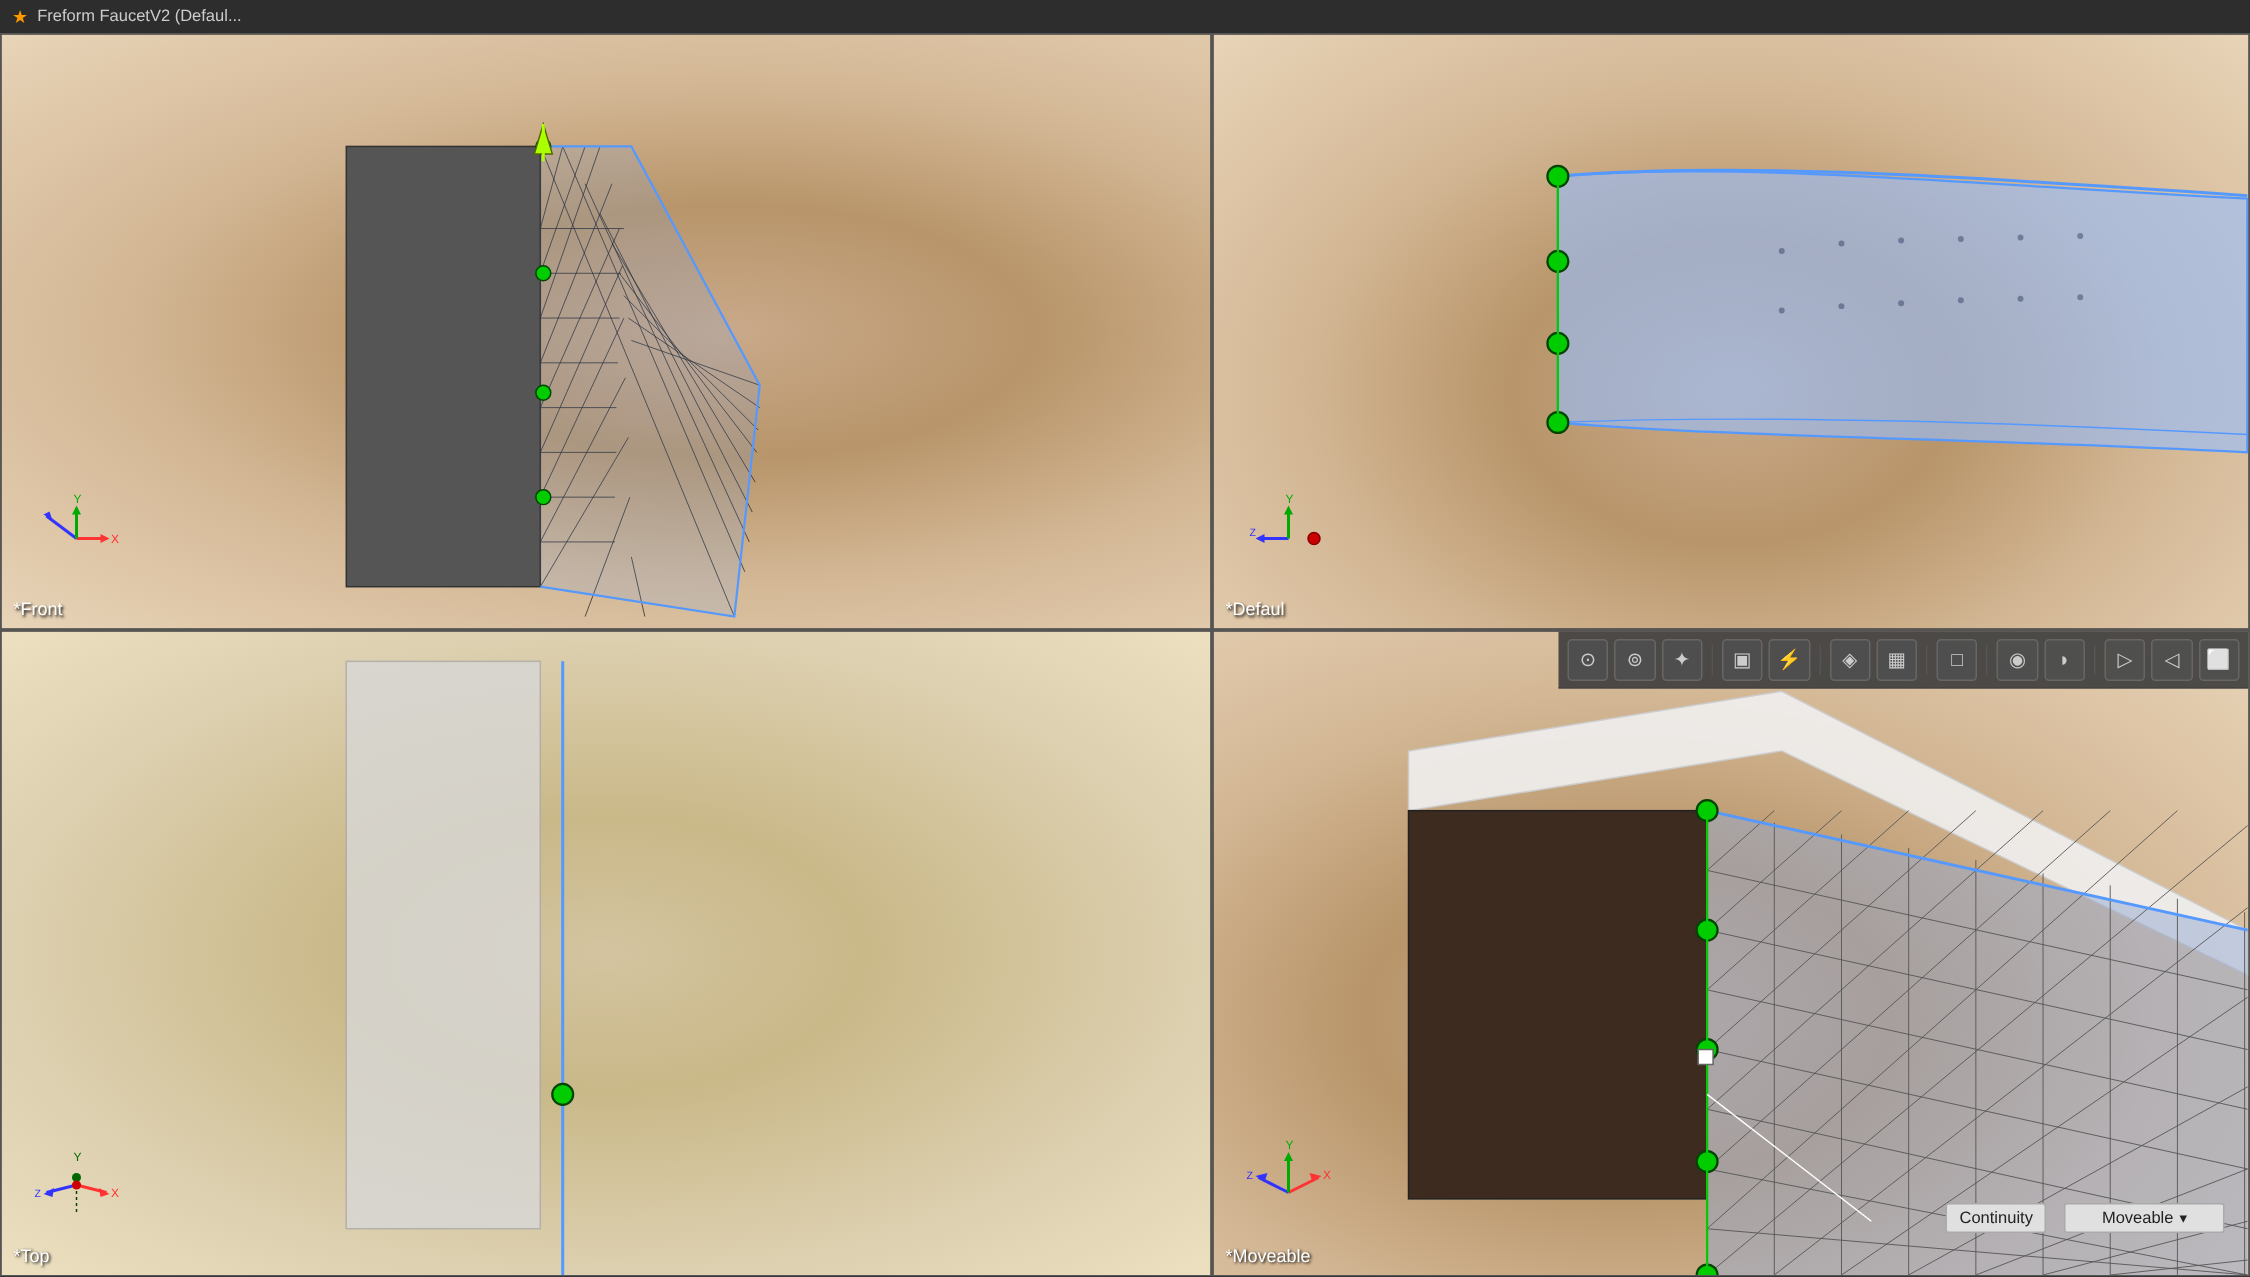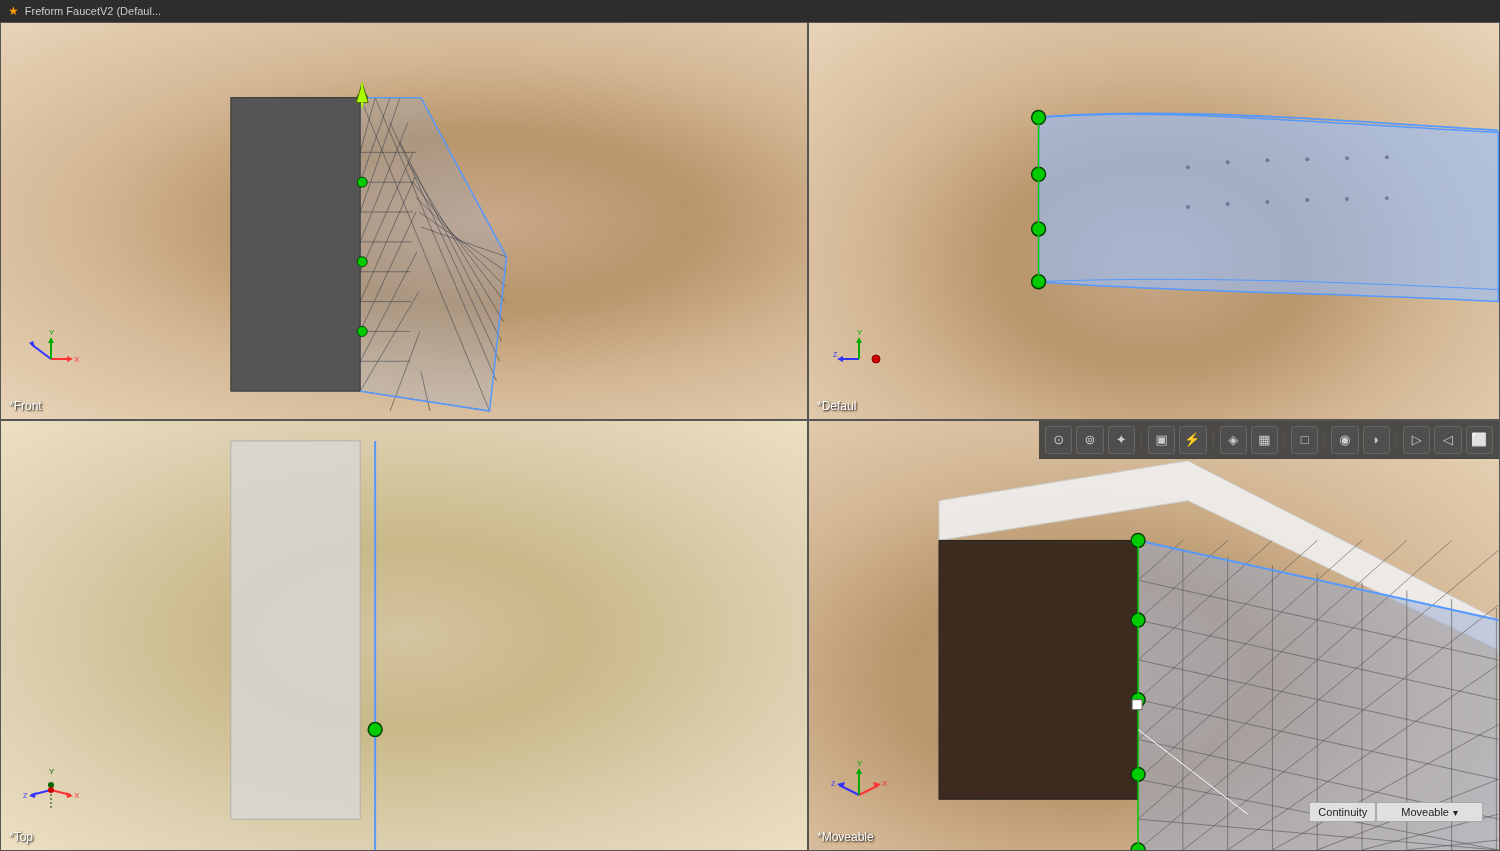--- a/index.html
+++ b/index.html
@@ -99,21 +99,21 @@
       background: #555;
       margin: 0 2px;
     }
 
     
     .continuity-bar {
       position: absolute;
       bottom: 28px;
       right: 16px;
       display: flex;
-      gap: 0;
+      gap: 12px;
       align-items: center;
     }
     .continuity-btn {
       background: #e0e0e0;
       border: 1px solid #aaa;
       padding: 3px 8px;
       font-size: 11px;
       color: #222;
       cursor: pointer;
       border-radius: 2px;

